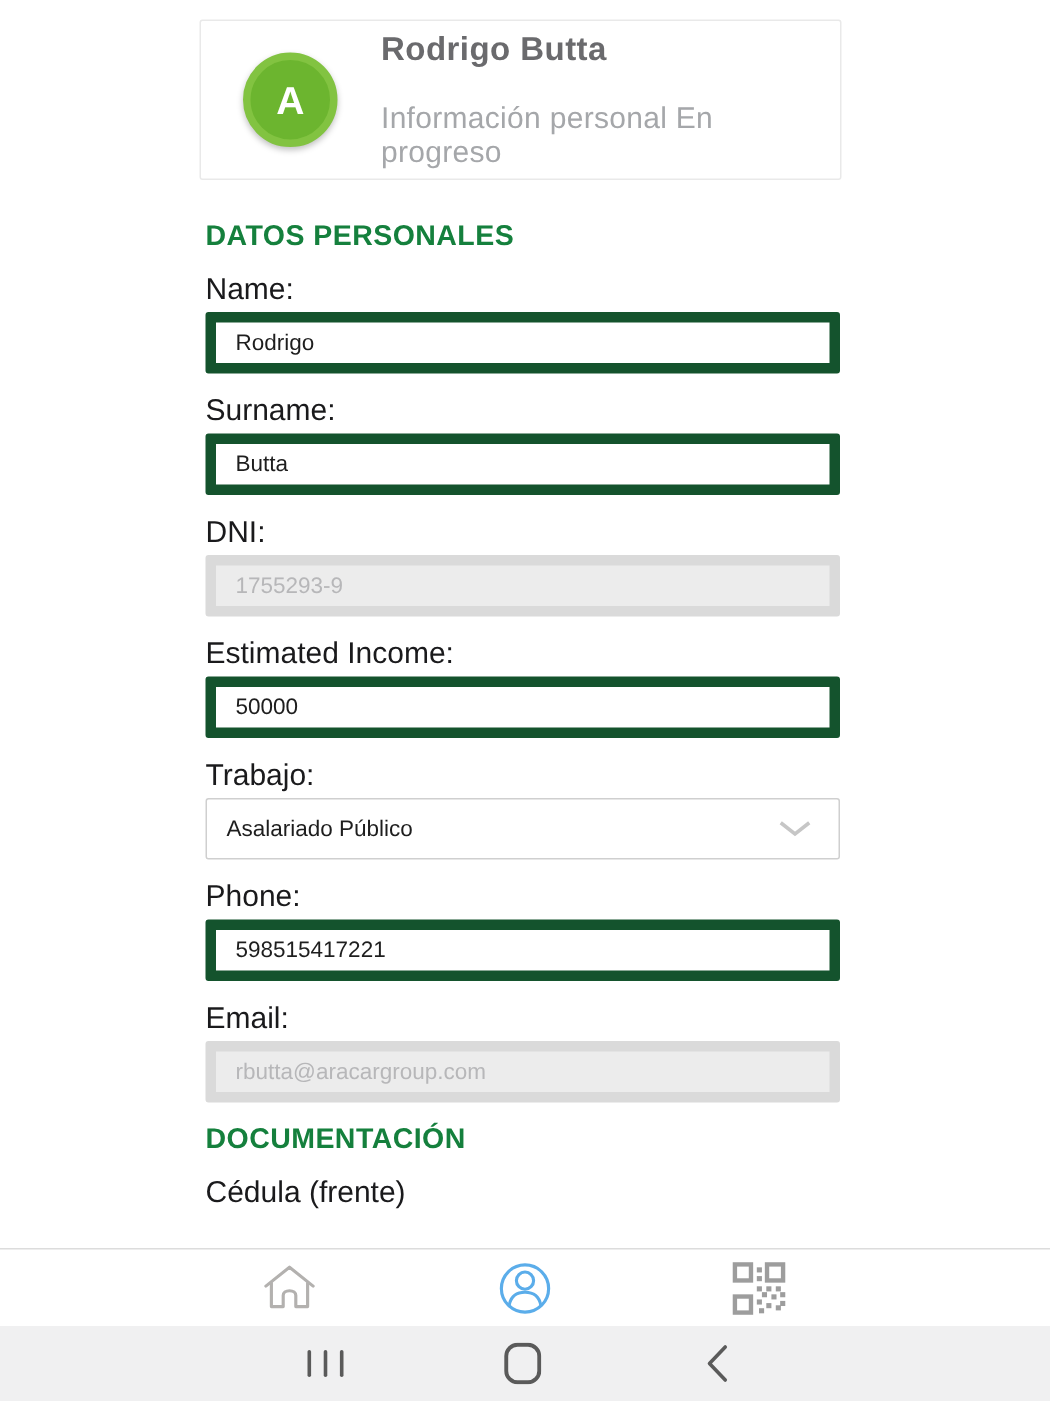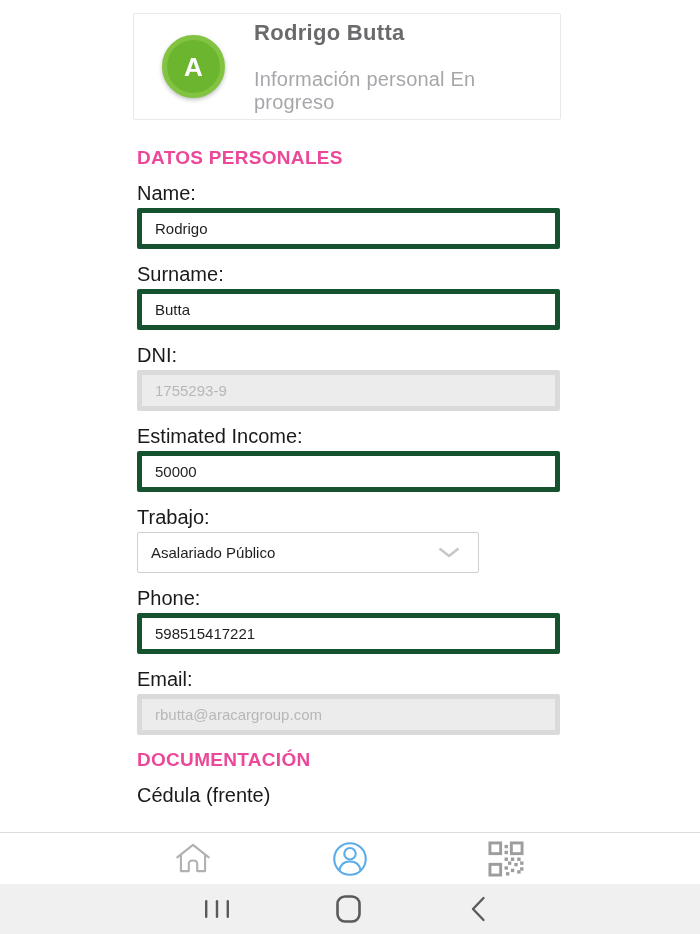--- a/index.html
+++ b/index.html
@@ -25,38 +25,38 @@
     display:flex; align-items:center; justify-content:center;
     flex:0 0 auto;
   }
   .avatar span { color:#fff; font-size:26px; font-weight:bold; line-height:1; }
   .card-text { margin-left:29px; }
   .card-title { font-size:22px; font-weight:bold; color:#6a6a6d; letter-spacing:0.3px; }
   .card-sub { font-size:20px; color:#a5a7aa; margin-top:22px; letter-spacing:0.2px; }
   
   .form { margin-left:137px; width:423px; }
   .section-title {
-    font-size:19px; line-height:20px; font-weight:bold; color:#ec4899;
+    font-size:19px; line-height:20px; font-weight:bold; color:#15803d;
     margin-top:15px; letter-spacing:0.3px;
   }
   .section-title.first { margin-top:28px; }
   .field { margin-top:16px; }
   .field label {
     display:block; font-size:20px; line-height:18px; color:#1a1a1c; margin-bottom:6px;
   }
   .tb {
-    width:423px; height:41px; border:5px solid #14532d; border-radius:2px;
+    width:423px; height:41px; border:7px solid #14532d; border-radius:2px;
     background:#fff; color:#1e1e1e; font-size:15px; padding:0 13px;
     font-family:"Liberation Sans", sans-serif; outline:none; display:block;
   }
   .tb:disabled {
     background:#ececec; border-color:#dadada; color:#b7b7b9;
   }
   .selectbox {
-    width:342px; height:41px; border:1px solid #cfcfcf; border-radius:2px;
+    width:423px; height:41px; border:1px solid #cfcfcf; border-radius:2px;
     background:#fff; color:#1e1e1e; font-size:15px; padding:0 18px 0 13px;
     display:flex; align-items:center; justify-content:space-between; cursor:pointer;
   }
   
   .tabbar {
     position:absolute; left:0; top:832px; width:700px; height:52px;
     background:#ffffff; border-top:1px solid #dcdcdc;
   }
   .tab {
     position:absolute; top:0; height:100%; width:84px;

